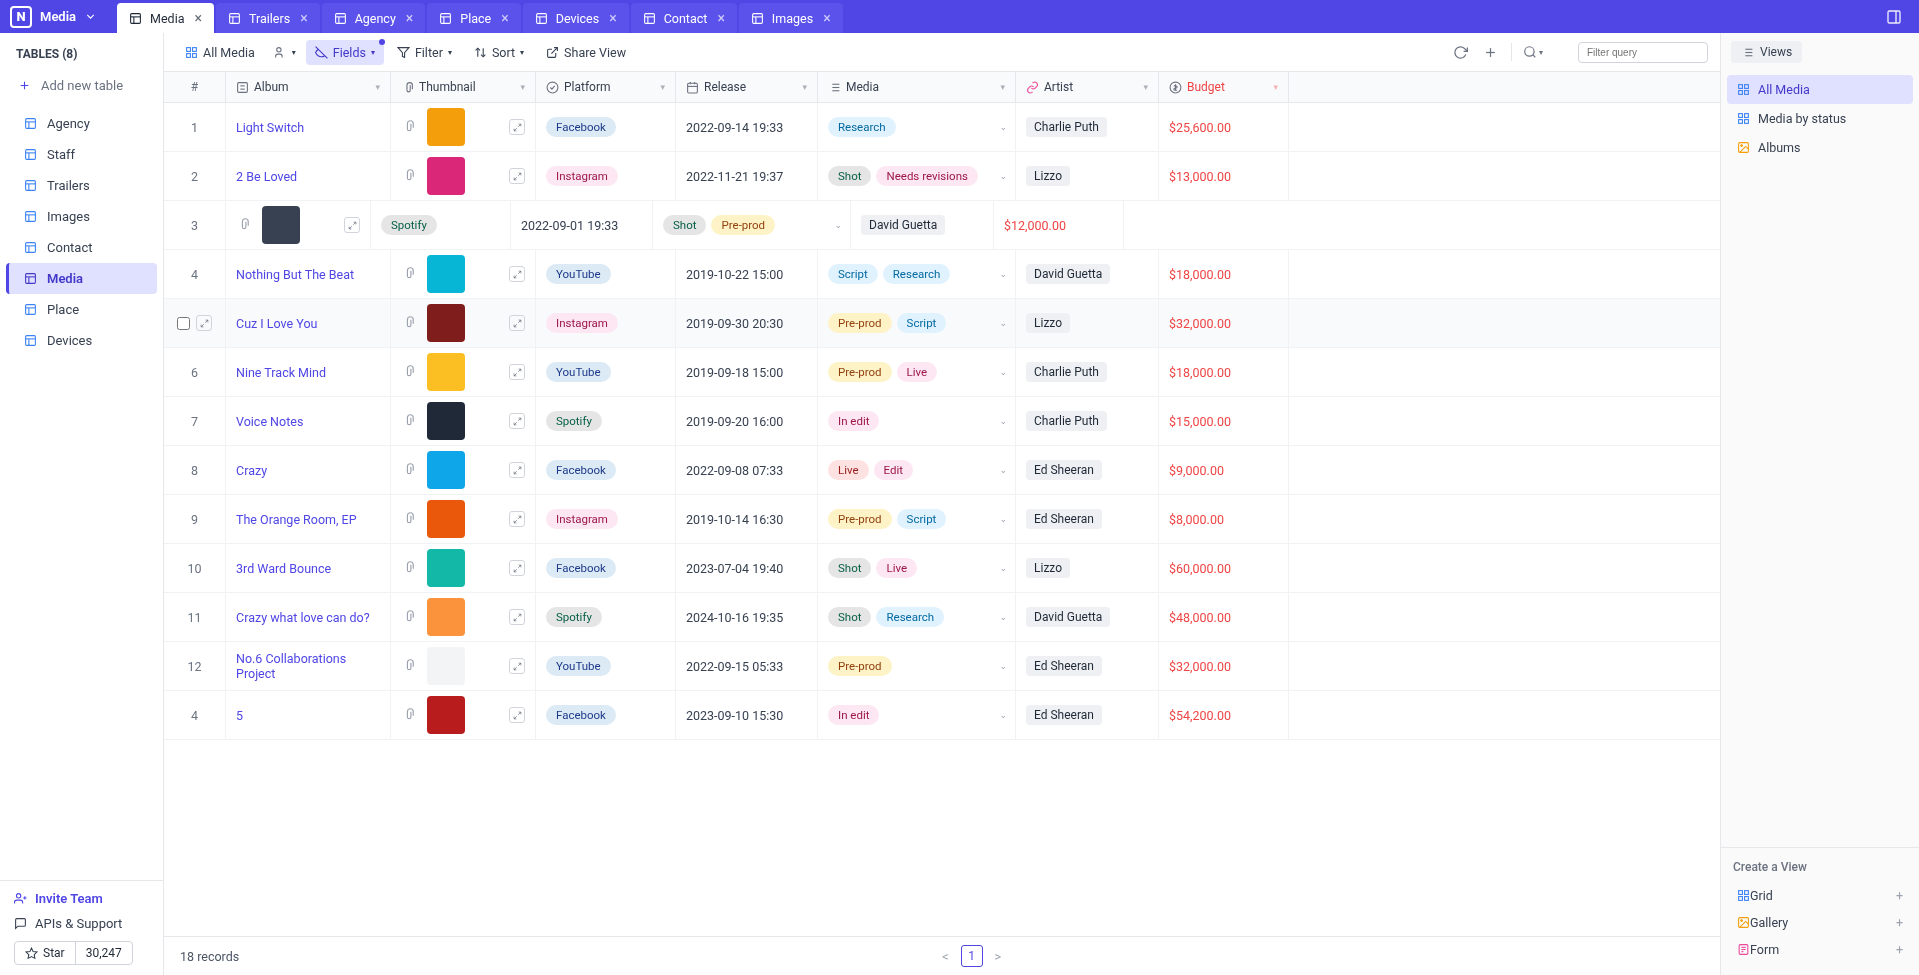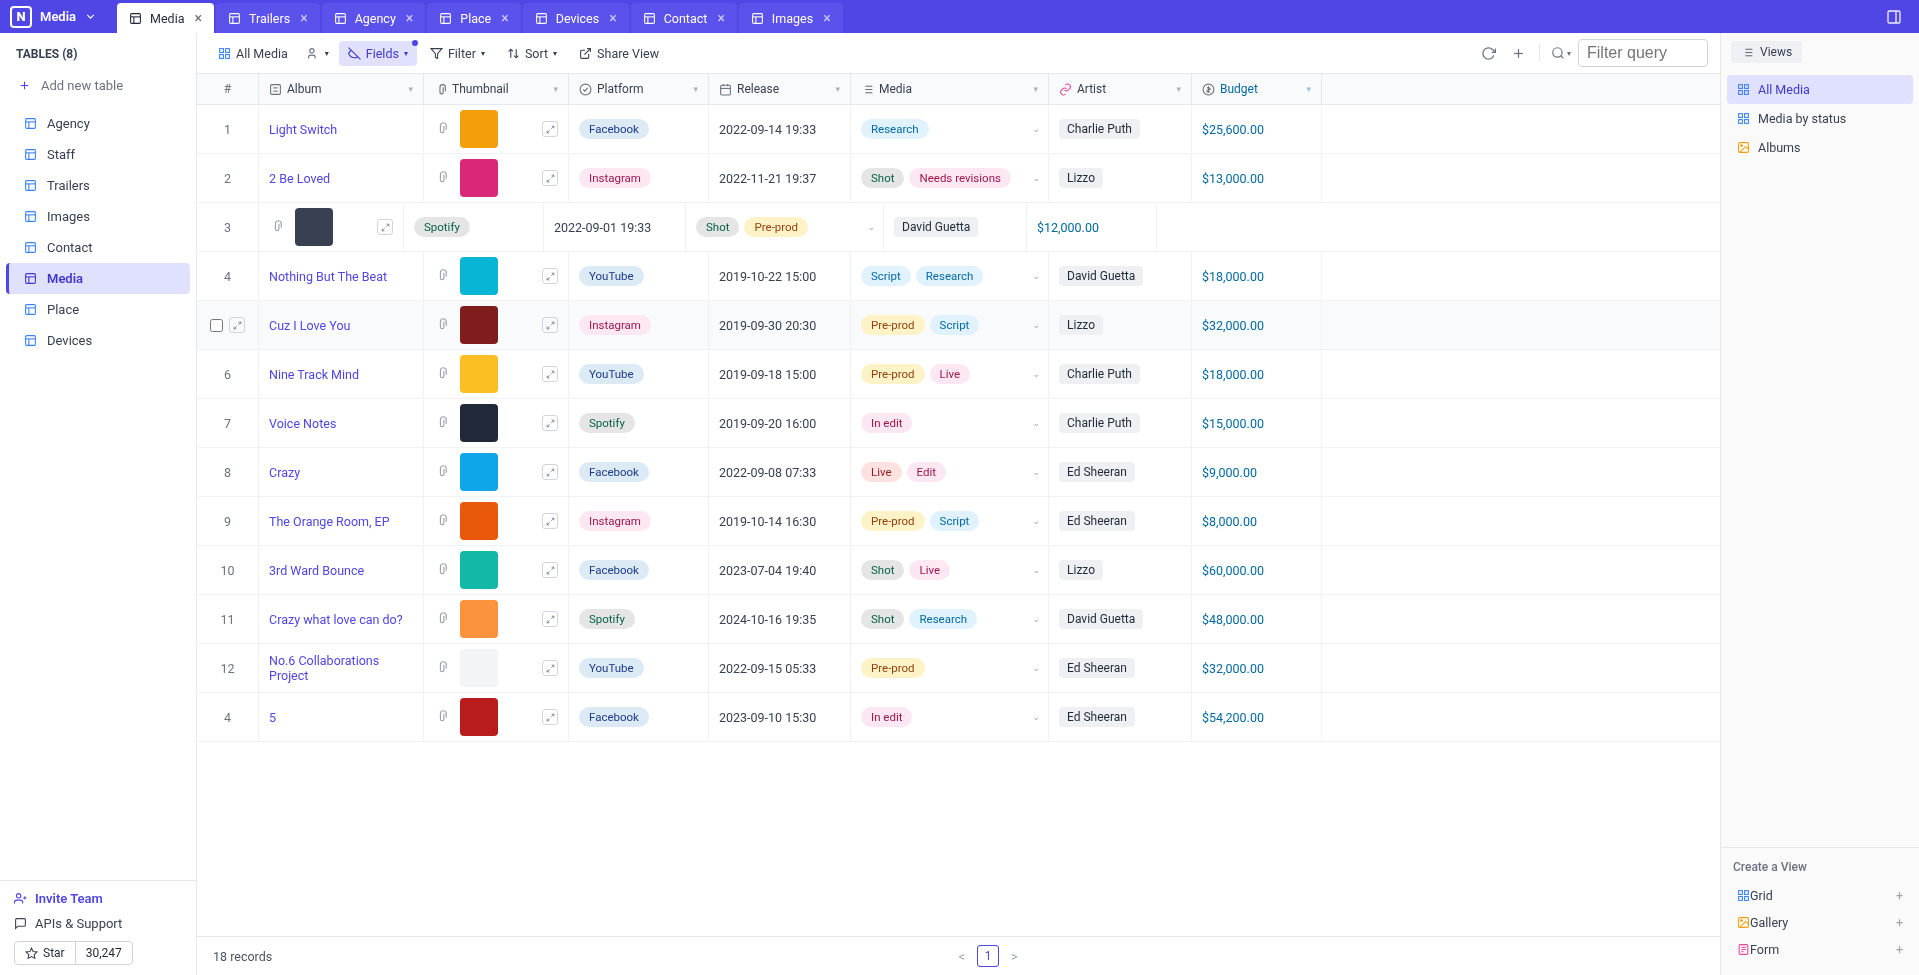--- a/index.html
+++ b/index.html
@@ -10,21 +10,21 @@
 .logo { width: 22px; height: 22px; border: 2px solid #fff; border-radius: 4px; display: flex; align-items: center; justify-content: center; font-weight: 800; font-size: 13px; color: #fff; }
 .tabs { display: flex; align-items: flex-end; gap: 2px; flex: 1; }
 .tab { background: #5b52eb; color: #fff; padding: 0 12px; height: 30px; display: flex; align-items: center; gap: 8px; font-size: 12.5px; border-radius: 4px 4px 0 0; cursor: pointer; }
 .tab.active { background: #fff; color: #1f2937; }
 .tab .tabicon { width: 13px; height: 13px; display: inline-flex; }
 .tab .close { font-size: 14px; opacity: 0.7; cursor: pointer; margin-left: 2px; }
 .topbar-right { display: flex; align-items: center; padding-right: 14px; color: #fff; }
 .topbar-right .iconbtn { width: 22px; height: 22px; display: flex; align-items: center; justify-content: center; cursor: pointer; opacity: 0.9; }
 
 .body { display: flex; flex: 1; min-height: 0; }
-.sidebar { width: 197px; border-right: 1px solid #e5e7eb; display: flex; flex-direction: column; background: #fff; }
+.sidebar { width: 164px; border-right: 1px solid #e5e7eb; display: flex; flex-direction: column; background: #fff; }
 .sidebar-top { flex: 1; overflow: auto; }
 .sidebar h4 { font-size: 12px; font-weight: 700; color: #374151; padding: 14px 16px 10px; }
 .sidebar .addtable { display: flex; align-items: center; gap: 10px; padding: 7px 18px; color: #6b7280; font-size: 13px; cursor: pointer; }
 .sidebar ul { list-style: none; margin-top: 8px; }
 .sidebar li { display: flex; align-items: center; gap: 10px; padding: 8px 18px; font-size: 13px; color: #374151; cursor: pointer; border-radius: 4px; margin: 0 6px; }
 .sidebar li.active { background: #e0e0ff; color: #4338ca; font-weight: 600; border-left: 3px solid #4f46e5; padding-left: 15px; }
 .sidebar-bottom { border-top: 1px solid #e5e7eb; padding: 10px 14px; display: flex; flex-direction: column; gap: 10px; }
 .invite { color: #4f46e5; font-weight: 600; display: flex; gap: 8px; align-items: center; cursor: pointer; font-size: 13px; }
 .apis { color: #374151; display: flex; gap: 8px; align-items: center; cursor: pointer; font-size: 13px; }
 .star-wrap { display: inline-flex; align-items: center; border: 1px solid #d1d5db; border-radius: 4px; overflow: hidden; width: fit-content; }
@@ -33,21 +33,21 @@
 
 .main { flex: 1; display: flex; flex-direction: column; min-width: 0; border-right: 1px solid #e5e7eb; }
 .toolbar { border-bottom: 1px solid #e5e7eb; padding: 6px 12px; display: flex; align-items: center; gap: 4px; position: relative; }
 .toolbar .tb { display: flex; align-items: center; gap: 5px; padding: 5px 9px; border-radius: 4px; font-size: 12.5px; color: #374151; cursor: pointer; }
 .toolbar .tb.active { background: #e0e0ff; color: #4338ca; }
 .toolbar .tb.fields { position: relative; }
 .toolbar .tb.fields::after { content: ""; position: absolute; top: -1px; right: -1px; width: 6px; height: 6px; background: #4f46e5; border-radius: 50%; }
 .toolbar .spacer { flex: 1; }
 .toolbar .iconbtn { width: 26px; height: 26px; display: flex; align-items: center; justify-content: center; cursor: pointer; color: #6b7280; }
 .toolbar .search { display: flex; align-items: center; gap: 4px; }
-.toolbar .search input { border: 1px solid #d1d5db; border-radius: 4px; padding: 4px 8px; font-size: 16px; width: 130px; }
+.toolbar .search input { border: 1px solid #d1d5db; border-radius: 4px; padding: 4px 8px; font-size: 10px; width: 130px; margin-left: 28px; }
 .toolbar .divider { width: 1px; height: 18px; background: #e5e7eb; margin: 0 4px; }
 
 .grid-wrap { flex: 1; overflow: hidden; position: relative; }
 .grid-inner { display: flex; flex-direction: column; height: 100%; overflow: auto; }
 .ghead { display: flex; border-bottom: 1px solid #e5e7eb; background: #f9fafb; font-size: 12px; color: #374151; position: sticky; top: 0; z-index: 2; }
 .ghead .cell { padding: 8px 10px; display: flex; align-items: center; gap: 5px; border-right: 1px solid #e5e7eb; position: relative; }
 .ghead .cell .caret { margin-left: auto; opacity: 0.4; font-size: 9px; }
 .row { display: flex; border-bottom: 1px solid #f1f2f4; min-height: 49px; align-items: stretch; }
 .row .cell { border-right: 1px solid #f1f2f4; display: flex; align-items: center; padding: 0 10px; font-size: 12.5px; }
 .c-idx { width: 62px; justify-content: center; color: #6b7280; font-size: 12px; position: relative; }
@@ -58,21 +58,21 @@
 .c-album a { color: #4f46e5; text-decoration: none; }
 .c-thumb { width: 145px; gap: 10px; }
 .thumb-clip { width: 16px; height: 16px; color: #9ca3af; display: flex; }
 .thumb-img { width: 38px; height: 38px; border-radius: 4px; display: block; }
 .thumb-expand { margin-left: auto; }
 .c-plat { width: 140px; }
 .c-rel { width: 142px; color: #374151; }
 .c-status { width: 198px; gap: 5px; flex-wrap: wrap; position: relative; }
 .c-status .stcaret { position: absolute; right: 8px; color: #9ca3af; font-size: 9px; }
 .c-artist { width: 143px; }
-.c-budget { width: 130px; color: #0369a1; }
+.c-budget { width: 130px; color: #ef4444; }
 
 .pill { padding: 3px 10px; border-radius: 10px; font-size: 11.5px; display: inline-flex; }
 .pill.teal { background: #e5e5e5; color: #065f46; }
 .pill.yellow { background: #fef3c7; color: #92400e; }
 .pill.pink { background: #fce7f3; color: #9d174d; }
 .pill.red { background: #fee2e2; color: #991b1b; }
 .pill.sky { background: #e0f2fe; color: #0369a1; }
 .pill.grayblue { background: #dbeaf5; color: #1e3a8a; }
 .chip { background: #eef0f3; color: #1f2937; padding: 3px 8px; border-radius: 4px; font-size: 12px; }
 

